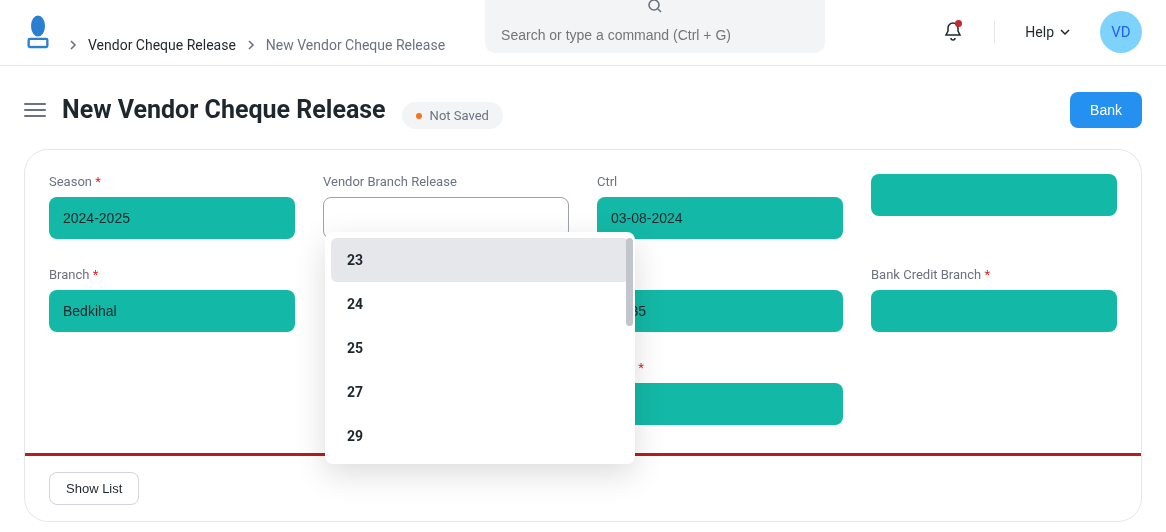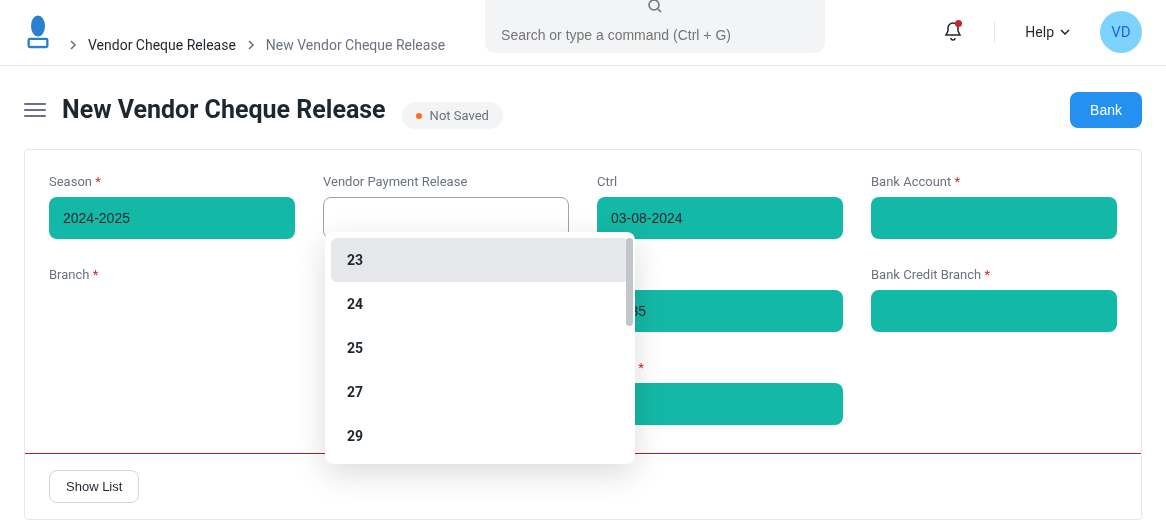--- a/index.html
+++ b/index.html
@@ -126,21 +126,21 @@
       color: #fff;
       border: none;
       border-radius: 8px;
       padding: 10px 20px;
       font-size: 14px;
       font-weight: 500;
       cursor: pointer;
     }
     .card {
       border: 1px solid #e5e7eb;
-      border-radius: 4px;
+      border-radius: 24px;
       padding: 24px;
       position: relative;
     }
     .grid {
       display: grid;
       grid-template-columns: repeat(4, 1fr);
       gap: 28px 28px;
     }
     .field label {
       display: block;
@@ -158,21 +158,21 @@
       font-size: 14px;
       color: #1f272e;
       outline: none;
       height: 42px;
     }
     .control.active {
       background: #fff;
       border: 1px solid #9ca3af;
     }
     .footerrow {
-      border-top: 1px solid #b91c1c;
+      border-top: 3px solid #b91c1c;
       margin: 0 -24px -24px -24px;
       padding: 16px 24px;
     }
     .showlist {
       background: #fff;
       border: 1px solid #d1d5db;
       border-radius: 8px;
       padding: 8px 16px;
       font-size: 13px;
       color: #1f272e;
@@ -274,36 +274,36 @@
 
   <div class="card">
     <div class="grid">
 
       <div class="field field-wrap">
         <label><span>Season</span> <span class="req">*</span></label>
         <input class="control" value="2024-2025" style="">
       </div>
 
       <div class="field field-wrap">
-        <label>Vendor Payment Release</label>
+        <label>Vendor Branch Release</label>
         <input class="control active" value="" style="">
       </div>
 
       <div class="field">
         <label>Ctrl</label>
         <input class="control" value="03-08-2024" style="">
       </div>
 
       <div class="field">
-        <label><span>Bank Account</span> <span class="req">*</span></label>
         <input class="control" style="">
       </div>
 
       <div class="field">
         <label><span>Branch</span> <span class="req">*</span></label>
+        <input class="control" value="Bedkihal" style="">
       </div>
 
       <div class="field" style="visibility:hidden">
         <label>&nbsp;</label><input class="control" style="">
       </div>
 
       <div class="field">
         <label>&nbsp;</label>
         <input class="control" style="text-align: left;" value="51:35">
       </div>

